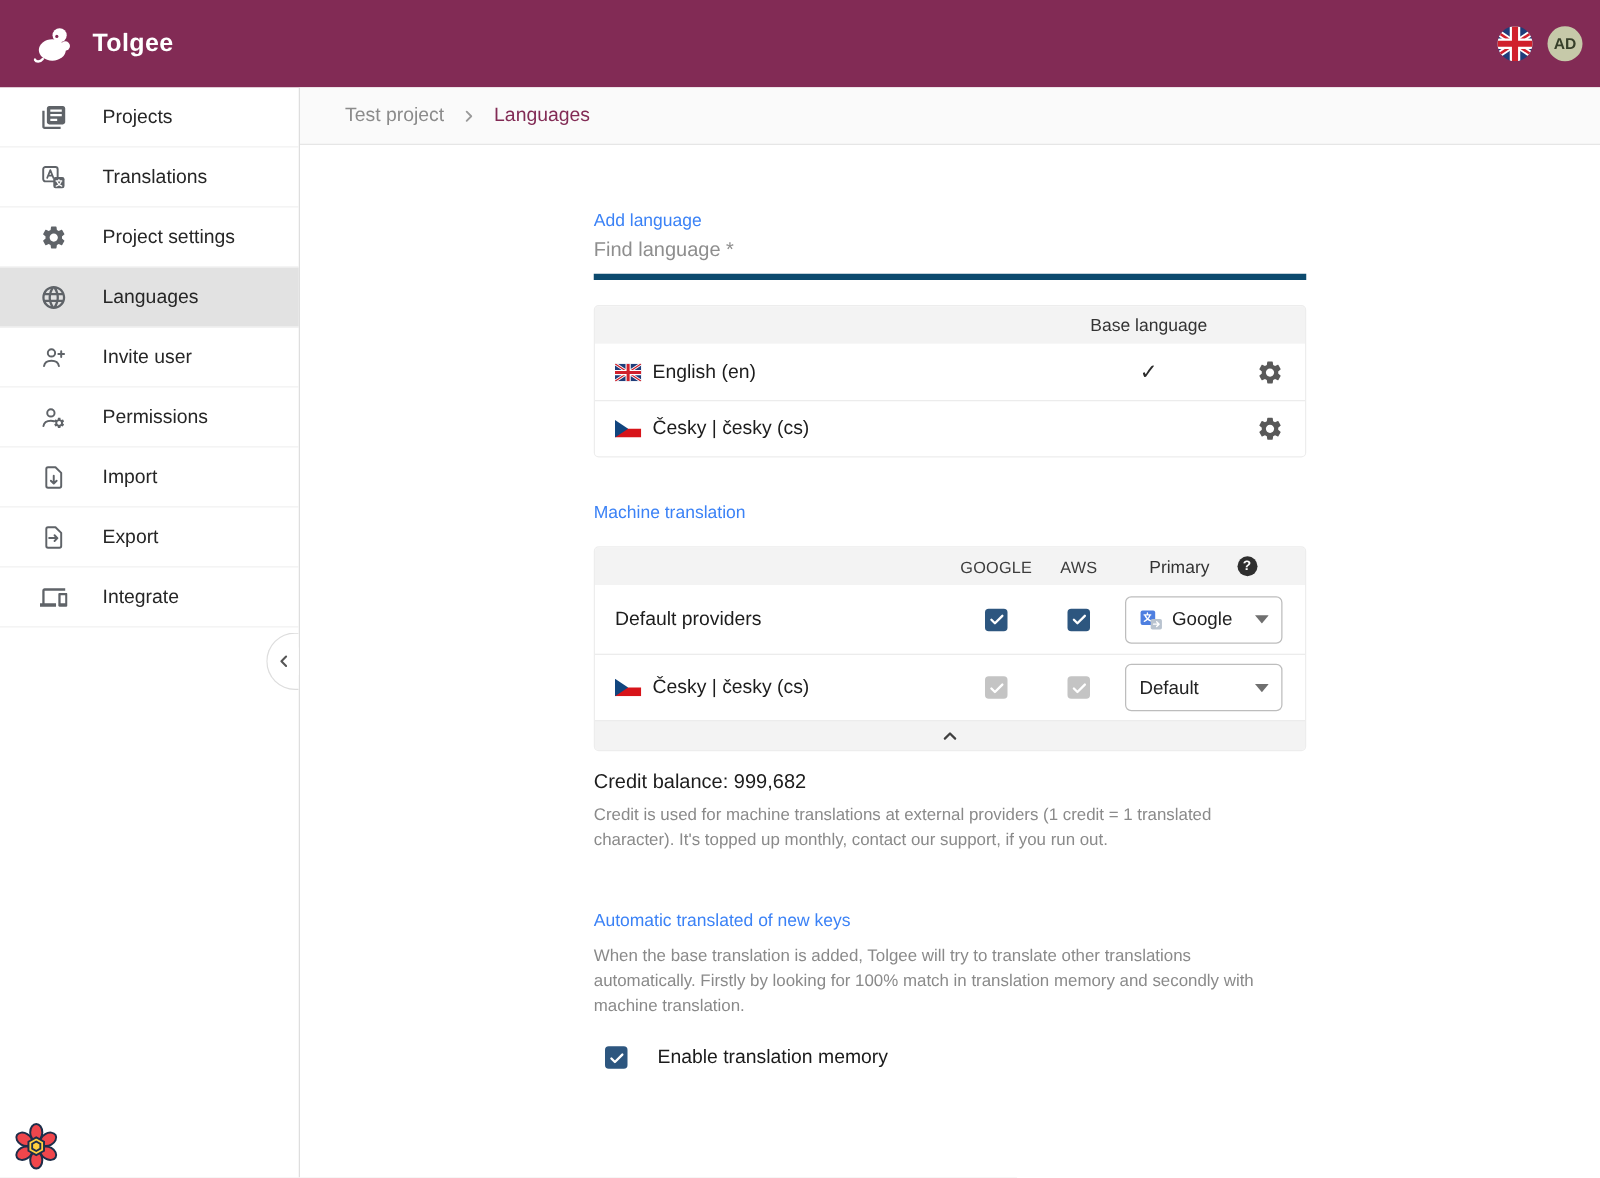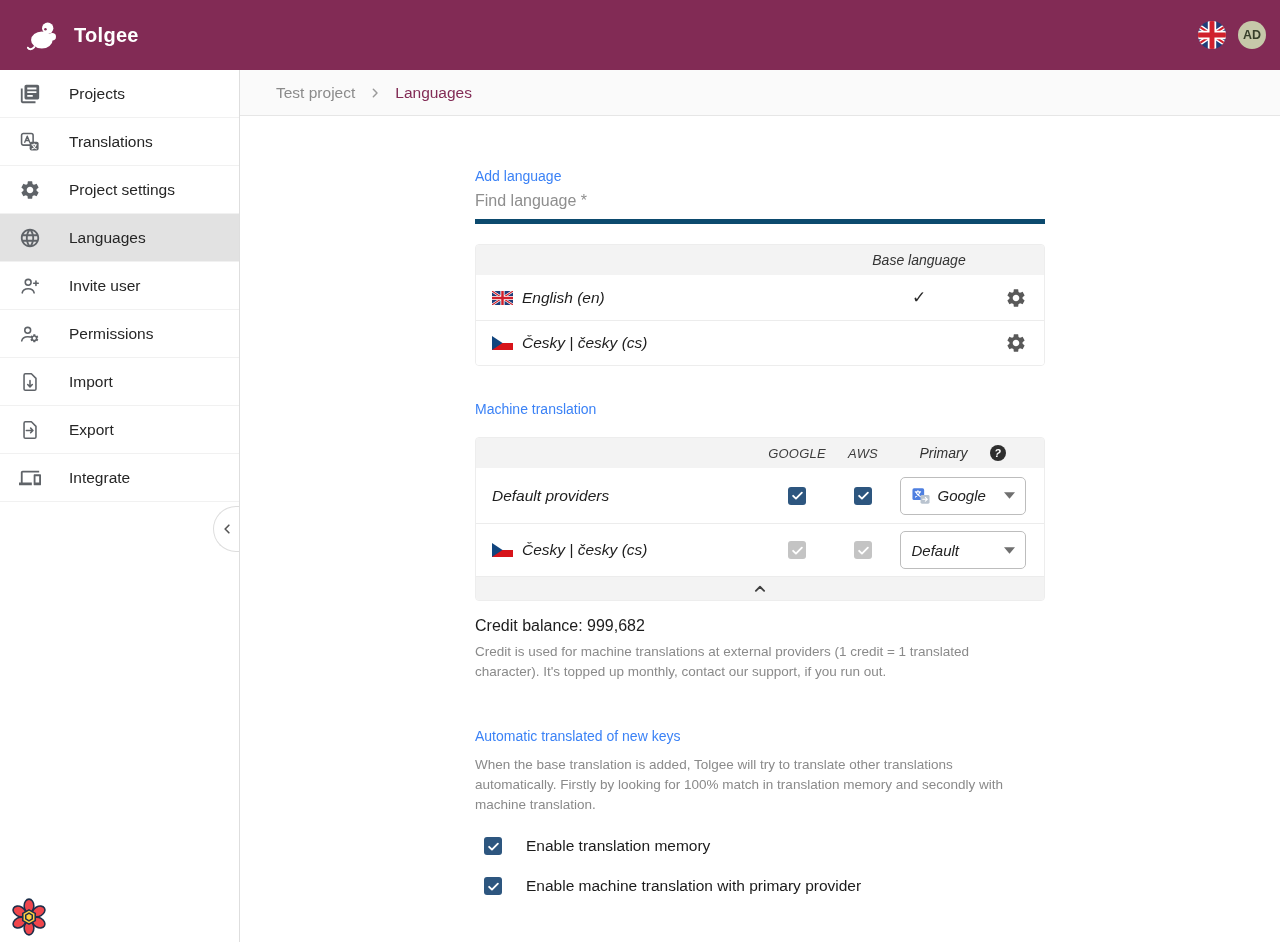--- a/index.html
+++ b/index.html
@@ -13,21 +13,21 @@
   .brand { color:#fff; font-size:20px; font-weight:bold; letter-spacing:.3px; margin-left:10px; }
   .topbar-right { margin-left:auto; display:flex; align-items:center; gap:12px; }
   .flag-circle { width:28px; height:28px; border-radius:50%; overflow:hidden; position:relative; cursor:pointer; }
   .flag-circle svg { position:absolute; left:-7px; top:0; height:28px; width:42px; }
   .avatar { width:28px; height:28px; border-radius:50%; background:#c6c9a9; color:#37402a;
             font-size:12.5px; font-weight:bold; display:flex; align-items:center; justify-content:center; cursor:pointer; }
 
   
   .app-body { display:flex; height:888px; }
   .sidebar { width:240px; border-right:1px solid #dedede; position:relative; background:#fff; flex:none; }
-  .side-item { height:48px; display:flex; align-items:center; padding-left:18px; gap:27px;
+  .side-item { height:48px; display:flex; align-items:center; padding-left:31px; gap:27px;
                border-bottom:1px solid #f1f1f1; cursor:pointer; }
   .side-item.selected { background:#e2e2e2; }
   .side-item .ic { width:24px; height:24px; flex:none; display:flex; align-items:center; justify-content:center; }
   .side-item .lbl { font-size:15.5px; color:#262626; }
   .collapse-btn { position:absolute; right:0; top:436px; width:26px; height:46px;
                   border:1px solid #ddd; border-right:none; border-radius:46px 0 0 46px;
                   background:#fff; display:flex; align-items:center; justify-content:center; cursor:pointer; }
 
   .main { flex:1; display:flex; flex-direction:column; background:#fff; }
   .breadcrumb-bar { height:46px; background:#fafafa; border-bottom:1px solid #e6e6e6;
@@ -40,21 +40,21 @@
   .section { width:570px; }
   h1.sec-title { font-size:14px; font-weight:500; color:#3b82f6; }
 
   
   .find-field { border-bottom:5px solid #0c4a6e;text-decoration:underline; }
   .find-field input { width:100%; border:none; outline:none; background:transparent;
                       font-size:16px; color:#222; padding:8px 0 9px; font-family:inherit; }
   .find-field input::placeholder { color:#8e8e8e; opacity:1; }
 
   
-  .card { margin-top:20px; background:#fbfbfb; border:1px solid #ededed; border-radius:4px; overflow:hidden;font-style:italic; }
+  .card { margin-top:20px; background:#fbfbfb; border:1px solid #ededed; border-radius:4px; overflow:hidden; }
   .card-head { background:#f3f3f3; display:flex; align-items:center; height:30px; padding:0 16px; }
   .card-foot { background:#f3f3f3; height:24px; display:flex; align-items:center; justify-content:center;
                border-top:1px solid #ececec; cursor:pointer; }
   .lrow { display:flex; align-items:center; height:45px; padding:0 16px; background:#fff; border-top:1px solid #ececec; }
   .lrow .flag { margin-right:9px; display:flex; }
   .lrow .lname { font-size:15.5px; color:#1d1d1d; flex:1; }
   .col-base { width:150px; text-align:center; margin-right:10px; font-size:14px; color:#333; }
   .col-gear { width:24px; display:flex; justify-content:center; }
   .gear-btn { width:24px; height:24px; cursor:pointer; display:flex; align-items:center; justify-content:center; }
   .checkmark { font-size:17px; color:#2b2b2b; }
@@ -409,28 +409,20 @@
 
           <div class="opt-row">
             <span class="checkbox">
               <svg viewBox="0 0 24 24" width="15" height="15">
                   <use href="#check-path"></use>
                 </svg>
             </span>
             <span class="opt-label">Enable translation memory</span>
           </div>
 
-          <div class="opt-row">
-            <span class="checkbox">
-              <svg viewBox="0 0 24 24" width="15" height="15">
-                  <use href="#check-path"></use>
-                </svg>
-            </span>
-            <span class="opt-label">Enable machine translation with primary provider</span>
-          </div>
         </div>
 
       </div>
     </div>
   </div>
 
   <div class="flower">
     <svg viewBox="0 0 36 36" width="38" height="38">
       <g stroke="#1d2e4a" stroke-width="1.5" fill="#f0464c">
         <ellipse cx="18" cy="7.5" rx="4.6" ry="6.4"></ellipse>

